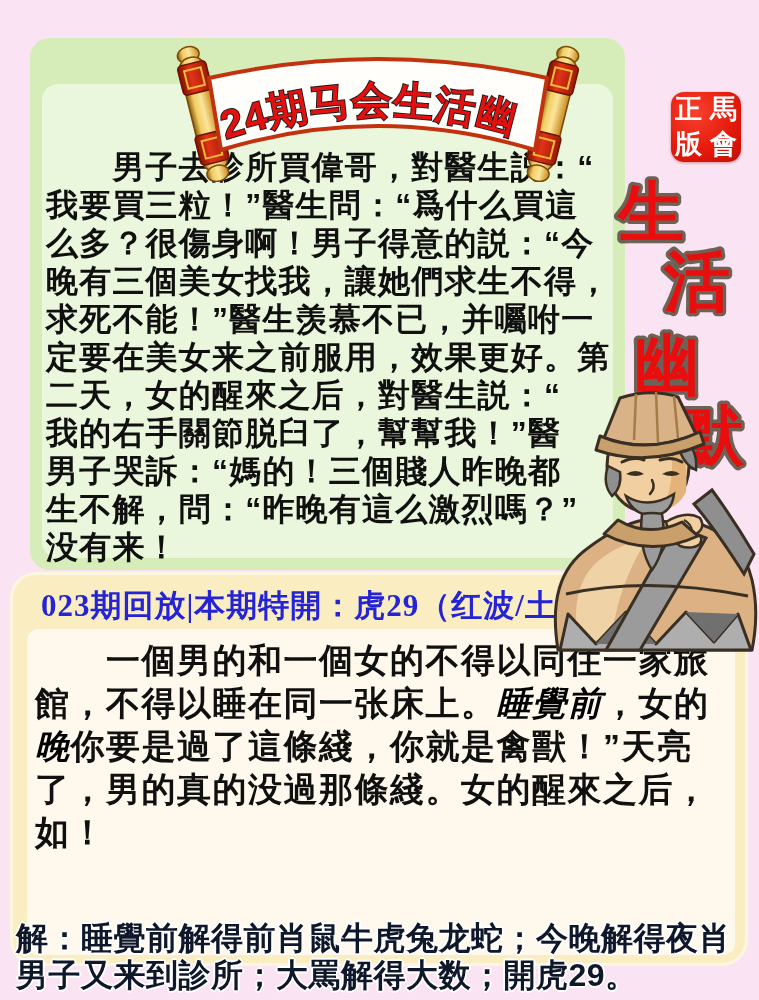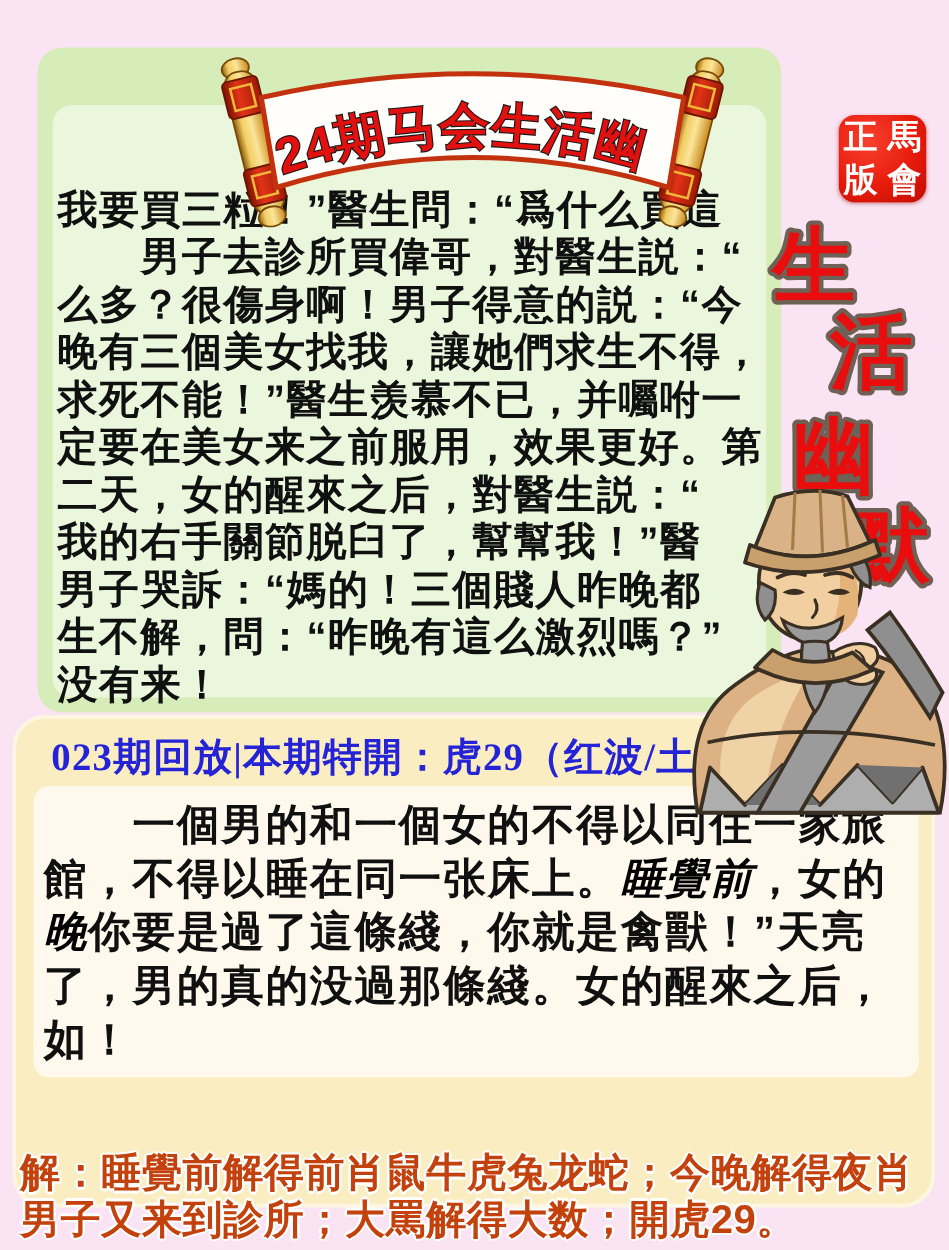--- a/index.html
+++ b/index.html
@@ -44,47 +44,47 @@
   .yellow-box{
     position:absolute;left:10px;top:572px;width:738px;height:394px;
     background:#faedc2;border-radius:26px;border:3px solid #fdf7e2;box-sizing:border-box;
   }
   .result-header{
     position:absolute;left:28px;top:10px;
     font-family:"Liberation Serif",serif;font-weight:700;
     font-size:31px;color:#2423d6;letter-spacing:1px;white-space:nowrap;
   }
   .white-box{
-    position:absolute;left:14px;top:54px;width:708px;height:233px;
+    position:absolute;left:14px;top:54px;width:708px;height:326px;
     background:#fef9ec;border-radius:12px;
   }
   .joke2{
     position:absolute;left:8px;top:10px;width:700px;
     font-weight:800;font-size:34px;line-height:43px;color:#101010;
     letter-spacing:1.5px;white-space:nowrap;
   }
   .joke2 .r{color:#000000;font-style:italic;}
   
   .solution{
     position:absolute;left:16px;top:920px;width:740px;
-    font-weight:800;font-size:32px;line-height:37px;color:#c2410c;
+    font-weight:800;font-size:32px;line-height:37px;color:#0f172a;
     letter-spacing:0.5px;white-space:nowrap;
     text-shadow:-2px 0 0 #ffffff,2px 0 0 #ffffff,0 -2px 0 #ffffff,0 2px 0 #ffffff,
                 -1px -1px 0 #ffffff,1px 1px 0 #ffffff,-1px 1px 0 #ffffff,1px -1px 0 #ffffff;
   }
 </style>
 </head>
 <body>
 
 <div class="green-outer">
   <div class="green-inner"></div>
 </div>
 <div class="joke1" id="joke1">
+    <div>　　男子去診所買偉哥，對醫生説：“</div>
     <div>我要買三粒！”醫生問：“爲什么買這</div>
-    <div>　　男子去診所買偉哥，對醫生説：“</div>
     <div>么多？很傷身啊！男子得意的説：“今</div>
     <div>晚有三個美女找我，讓她們求生不得，</div>
     <div>求死不能！”醫生羡慕不已，并囑咐一</div>
     <div>定要在美女来之前服用，效果更好。第</div>
     <div>二天，女的醒來之后，對醫生説：“</div>
     <div>我的右手關節脱臼了，幫幫我！”醫</div>
     <div>男子哭訴：“媽的！三個賤人昨晚都</div>
     <div>生不解，問：“昨晚有這么激烈嗎？”</div>
     <div>没有来！</div>
   </div>

